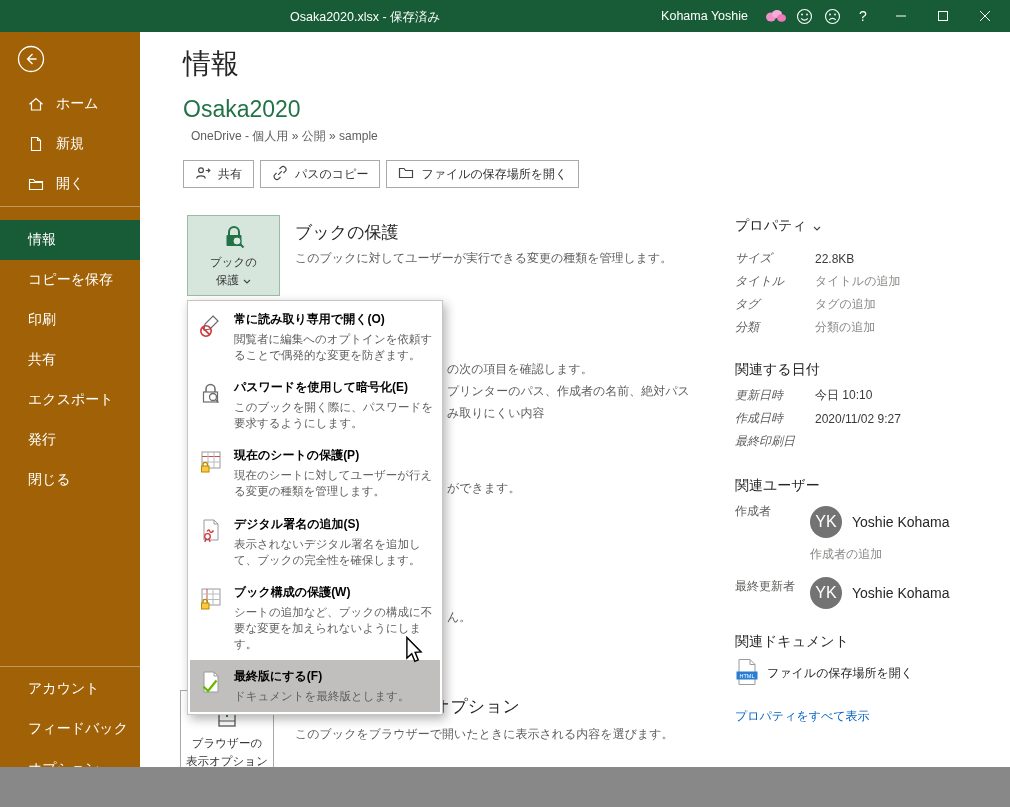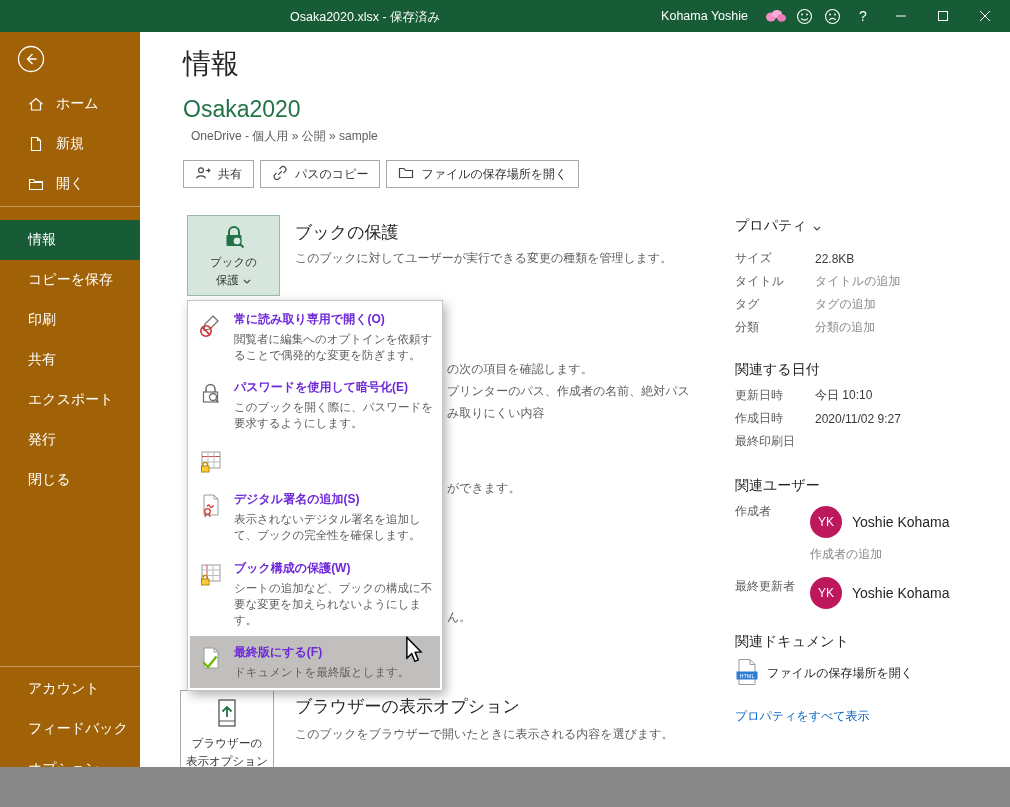--- a/index.html
+++ b/index.html
@@ -40,38 +40,38 @@
   .btn-line2 { display:flex; align-items:center; gap:4px; }
   .section-heading { font-size:17px; color:#262626; font-weight:400; }
   .section-desc { font-size:12px; color:#605E5C; }
   .fragment { font-size:12px; color:#605E5C; white-space:nowrap; z-index:1; }
 
   
   .menu { left:187px; top:300px; width:256px; background:#fff; border:1px solid #C8C6C4; box-shadow:3px 4px 10px rgba(0,0,0,.3); z-index:10; padding:2px; }
   .menu-item { display:flex; gap:8px; padding:8px 6px; cursor:pointer; }
   .menu-item.highlight { background:#C1BFBD; }
   .mi-icon { width:30px; flex:0 0 30px; display:flex; justify-content:center; align-items:flex-start; padding-top:2px; }
-  .mi-title { font-size:12px; font-weight:bold; color:#6d28d9; margin-bottom:3px; }
+  .mi-title { font-size:12px; font-weight:bold; color:#000000; margin-bottom:3px; }
   .mi-desc { font-size:11.5px; color:#605E5C; line-height:1.4; }
 
   .browser-btn { left:180px; top:690px; width:94px; height:86px; background:#fff; border:1px solid #ABA9A7;
     display:flex; flex-direction:column; align-items:center; justify-content:center; gap:3px; font-size:11.5px; color:#323130; cursor:pointer; text-align:center; }
 
   .cursor { left:405px; top:636px; z-index:12; pointer-events:none; }
 
   
   .panel-heading { font-size:14px; color:#262626; display:flex; align-items:center; gap:6px; }
   .prop-rows { left:735px; top:247px; width:270px; font-size:12px; }
   .prop-row { display:flex; height:23px; align-items:center; }
-  .prop-row .lbl { flex:0 0 80px; color:#605E5C; }
+  .prop-row .lbl { flex:0 0 80px; color:#605E5C;font-style:italic; }
   .prop-row .val { color:#3B3A39; }
   .val.muted { color:#8A8886; cursor:pointer; }
   .people-label { font-size:12px; color:#605E5C; }
   .person-chip { display:flex; align-items:center; gap:10px; cursor:pointer; }
-  .avatar { width:32px; height:32px; border-radius:50%; background:#be185d; color:#fff; font-size:12px; display:flex; align-items:center; justify-content:center; }
+  .avatar { width:32px; height:32px; border-radius:50%; background:#737373; color:#fff; font-size:16px; display:flex; align-items:center; justify-content:center; }
   .person-name { font-size:14px; color:#262626; }
   .add-link { font-size:12px; color:#8A8886; cursor:pointer; }
   .doc-row { left:735px; top:658px; display:flex; align-items:center; gap:8px; font-size:12px; color:#262626; cursor:pointer; }
   .show-all { left:735px; top:708px; font-size:12px; color:#0563C1; cursor:pointer; }
 </style>
 </head>
 <body>
 
 <div class="app">
 
@@ -292,20 +292,24 @@
         <svg width="26" height="26" viewBox="0 0 26 26">
             <rect x="4" y="3" width="18" height="16" fill="#fff" stroke="#9a9a9a"></rect>
             <line x1="4" y1="7.5" x2="22" y2="7.5" stroke="#C75050"></line>
             <line x1="10" y1="3" x2="10" y2="19" stroke="#bbbbbb"></line>
             <line x1="16" y1="3" x2="16" y2="19" stroke="#bbbbbb"></line>
             <line x1="4" y1="13" x2="22" y2="13" stroke="#bbbbbb"></line>
             <path d="M5 17 v-1.5 a2.2 2.2 0 0 1 4.4 0 V17" fill="none" stroke="#B58A00" stroke-width="1.2"></path>
             <rect x="3.5" y="17" width="7.5" height="6" fill="#FFC83D" stroke="#B58A00"></rect>
           </svg>
       </span>
+      <span>
+        <div class="mi-title">現在のシートの保護(P)</div>
+        <div class="mi-desc">現在のシートに対してユーザーが行える変更の種類を管理します。</div>
+      </span>
     </div>
     <div class="menu-item">
       <span class="mi-icon">
         <svg width="26" height="26" viewBox="0 0 26 26">
             <path d="M6 2 H16 L20 6 V22 H6 Z" fill="#fff" stroke="#9a9a9a"></path>
             <path d="M16 2 V6 H20" fill="none" stroke="#9a9a9a"></path>
             <path d="M9 13.5 q2 -3 3 0 q1 2.2 3.5 -1" fill="none" stroke="#D13438" stroke-width="1.3"></path>
             <circle cx="9.5" cy="18.5" r="2.8" fill="none" stroke="#D13438" stroke-width="1.3"></circle>
             <path d="M8.2 21 l-1.4 3 M10.8 21 l1.4 3" stroke="#D13438" stroke-width="1.2"></path>
           </svg>

